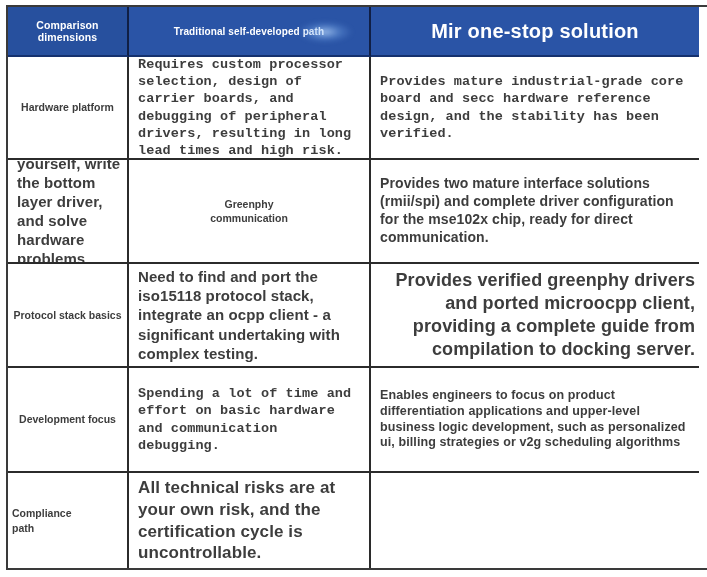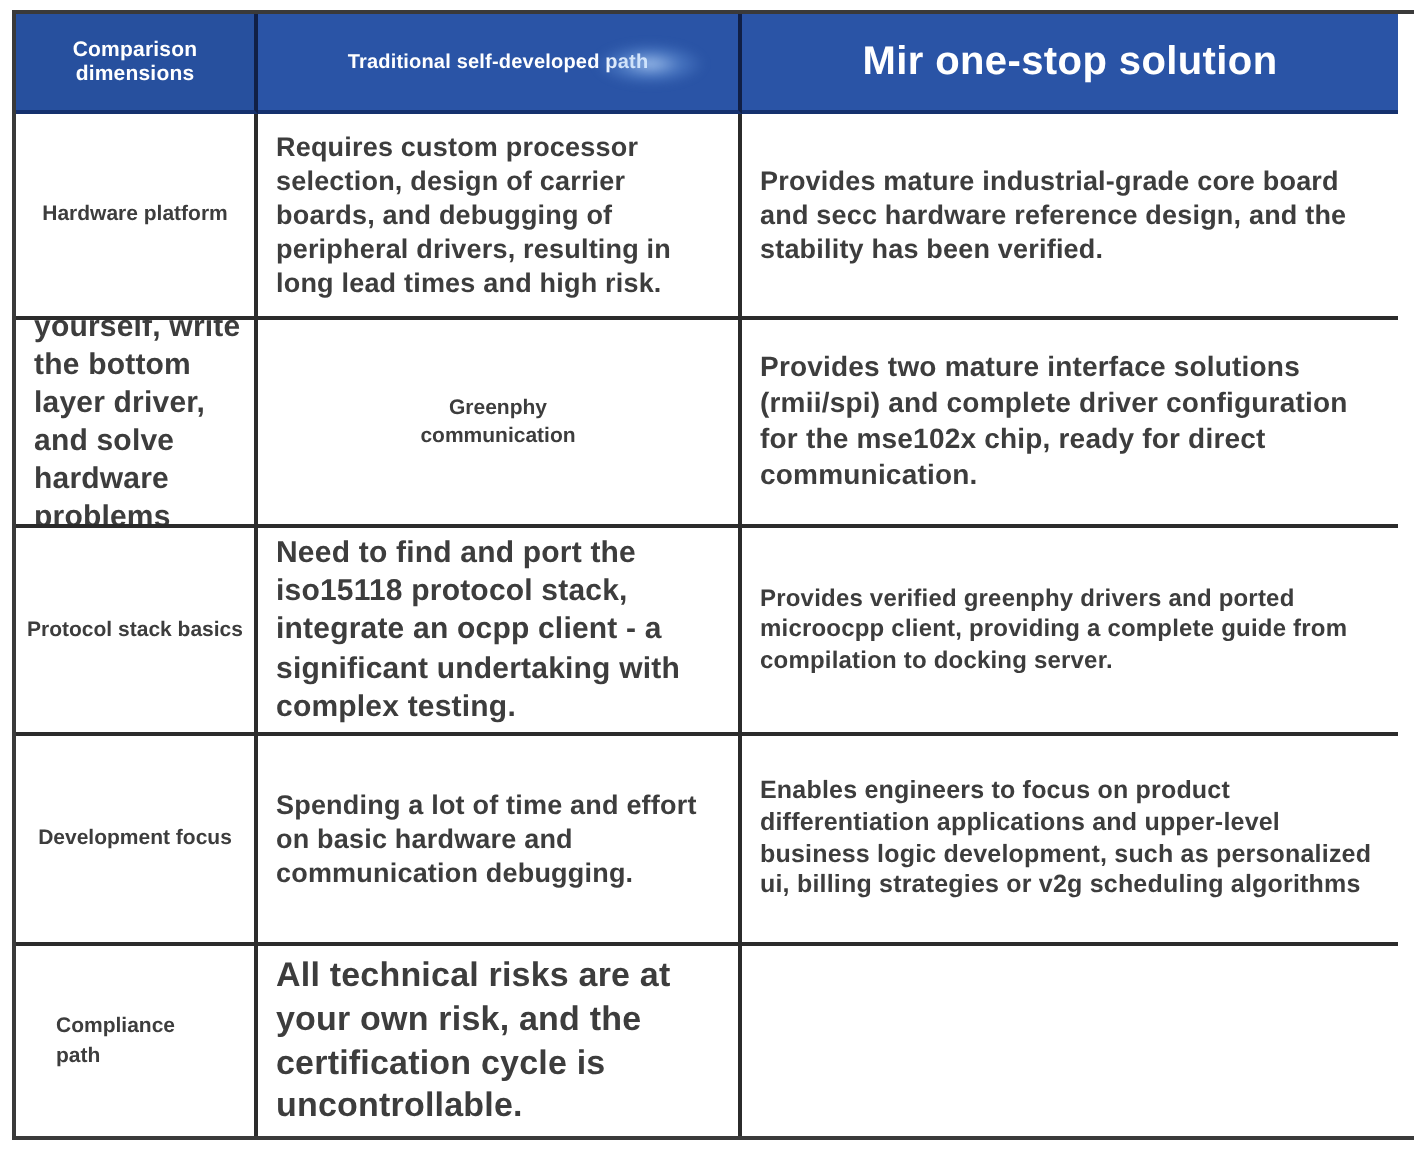--- a/index.html
+++ b/index.html
@@ -67,34 +67,34 @@
   }
   
   .dim{
     justify-content:center;
     text-align:center;
     font-size:10.5px;
     line-height:1.35;
     white-space:pre-line;
     padding:0 4px;
   }
-  .dim.left{justify-content:flex-start;text-align:left;padding-left:20px;}
+  .dim.left{justify-content:flex-start;text-align:left;padding-left:4px;}
   
   .txt{
     text-align:left;
     line-height:1.27;
     padding:4px 4px 4px 9px;
     letter-spacing:.1px;
   }
   .fs125{font-size:12.5px;}
   .fs13{font-size:17px;}
-  .fs135{font-size:13.5px;}
+  .fs135{font-size:13.5px;font-family:Liberation Mono, monospace;}
   .fs14{font-size:14px;}
   .fs15{font-size:15px;}
-  .fs155{font-size:12px;}
+  .fs155{font-size:18px;text-align:right;}
 </style>
 </head>
 <body>
 
 <div class="table-wrap">
   <div class="grid">
 
     <div class="cell head c1 head-dim">Comparison dimensions</div>
     <div class="cell head c2 head-trad">
       <span>Traditional self-developed path</span>

